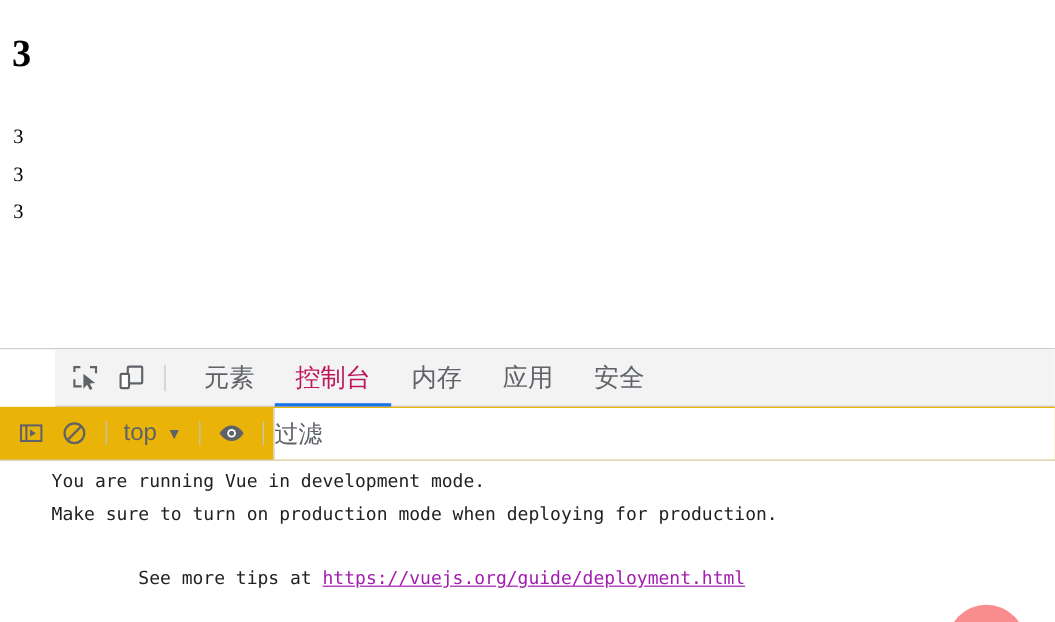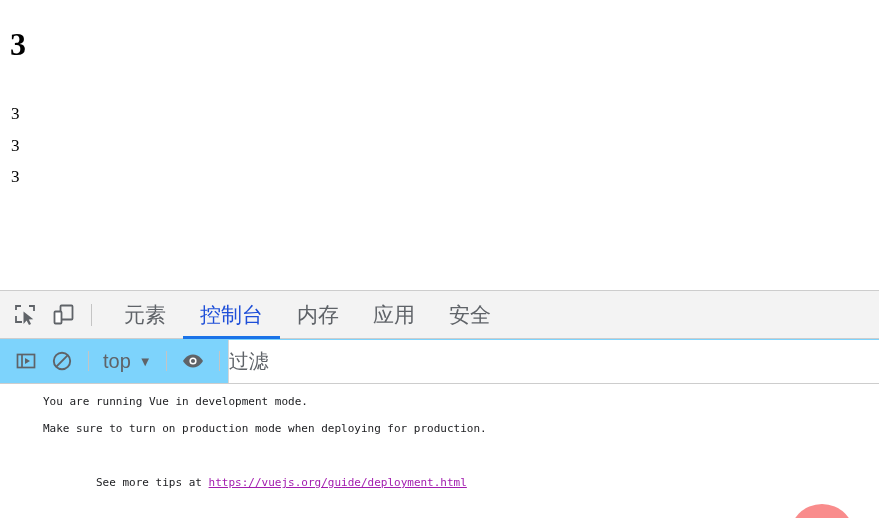--- a/index.html
+++ b/index.html
@@ -61,20 +61,21 @@
 
   
   .dt-tabbar {
     position: relative;
     height: 48px;
     background: #f3f3f3;
     border-bottom: 1px solid #cdcdcd;
     display: flex;
     align-items: center;
     box-sizing: border-box;
+    margin-left: 46px;
   }
   .dt-toolbtn {
     width: 38px;
     height: 38px;
     display: flex;
     align-items: center;
     justify-content: center;
     cursor: pointer;
   }
   .dt-toolbtn:first-child { margin-left: 6px; }
@@ -98,37 +99,37 @@
     align-items: center;
     justify-content: center;
     padding: 0 17px;
     font-size: 21px;
     color: #5f6368;
     white-space: nowrap;
     cursor: pointer;
     font-family: "Liberation Sans", sans-serif;
   }
   .dt-tab.active {
-    color: #1d4ed8;
+    color: #be185d;
   }
   .dt-tab.active::after {
     content: "";
     position: absolute;
     left: 0;
     right: 0;
     bottom: 0;
     height: 3px;
     background: #1a73e8;
   }
 
   
   .dt-console-toolbar {
     position: relative;
     height: 45px;
-    background: #7dd3fc;
+    background: #eab308;
     border-bottom: 1px solid #cdcdcd;
     display: flex;
     align-items: center;
     box-sizing: border-box;
   }
   .ct-btn {
     width: 36px;
     height: 36px;
     display: flex;
     align-items: center;
@@ -179,21 +180,21 @@
     background: #ffffff;
     overflow: hidden;
     font-family: "DejaVu Sans Mono", "Liberation Mono", monospace;
   }
   .msg-group {
     padding: 4px 0 5px 0;
     border-bottom: 1px solid #e8e8e8;
   }
   .msg-line {
     padding-left: 43px;
-    font-size: 11px;
+    font-size: 15px;
     line-height: 27px;
     color: #202124;
     white-space: pre;
   }
   .msg-link {
     color: #a21caf;
     text-decoration: underline;
   }
 
   

